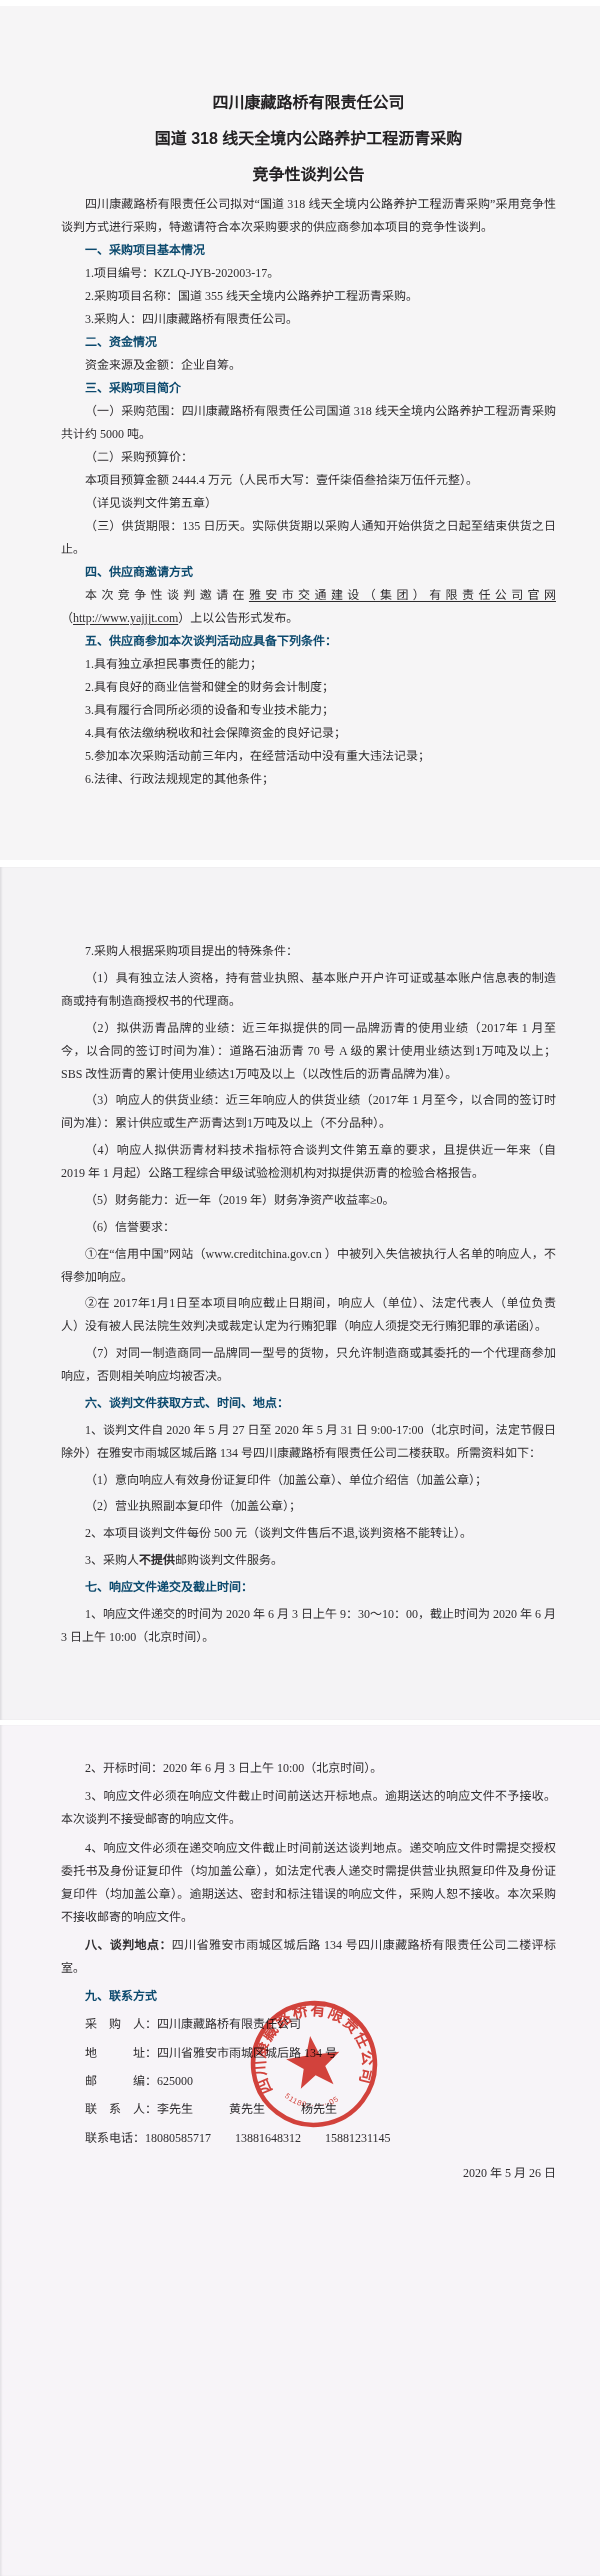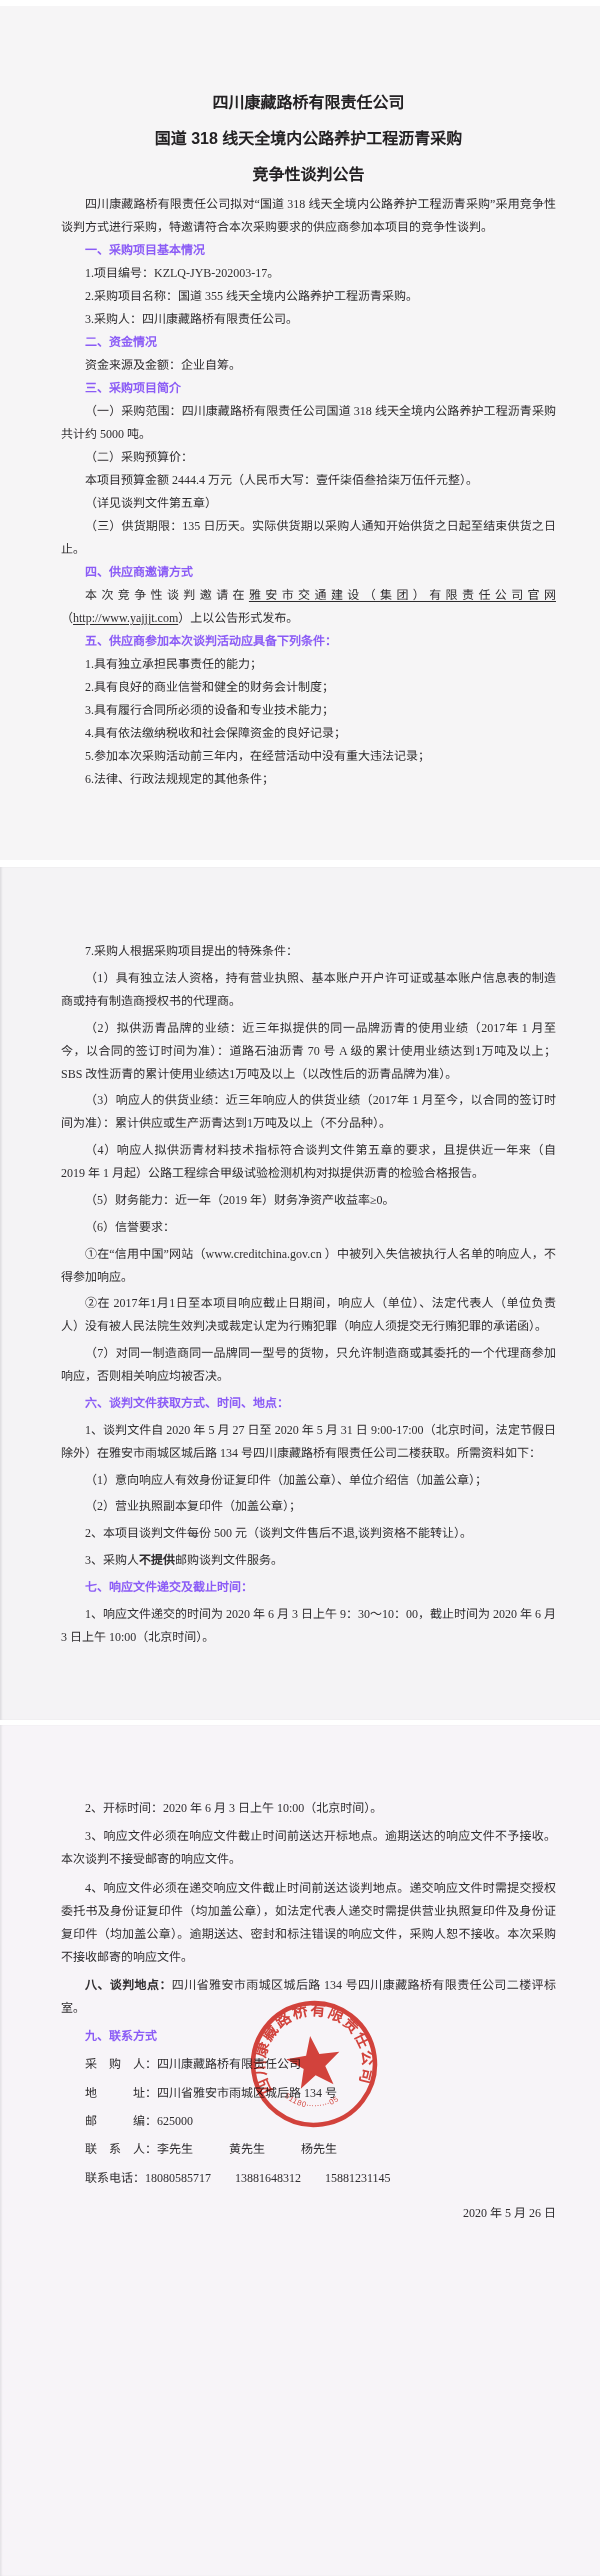--- a/index.html
+++ b/index.html
@@ -12,30 +12,30 @@
     color:#2f2d2f;
     overflow:hidden;
   }
   .page{position:absolute;left:0;width:600px;}
   #page-1{top:6px;height:854px;background:#f6f5f6;}
   #page-2{top:867px;height:853px;background:#f4f3f5;box-shadow:inset 1.5px 0 1.5px rgba(60,60,70,.12);}
   #page-3{top:1725px;height:851px;background:#f7f4f8;box-shadow:inset 1.5px 0 1.5px rgba(60,60,70,.10);}
   .content{padding:0 44px 0 61px;}
   #page-1 .content{padding-top:79px;}
   #page-2 .content{padding-top:73px;}
-  #page-3 .content{padding-top:72px;}
+  #page-3 .content{padding-top:32px;}
   p{margin:0;font-size:12px;line-height:23px;text-align:justify;}
   #page-2 .content p{margin-bottom:3.8px;}
   #page-3 .content p{margin-bottom:5.3px;}
   .title{
     text-align:center;font-weight:bold;font-size:16px;line-height:36px;text-indent:0;
     font-family:"Liberation Sans","DejaVu Sans",sans-serif;color:#232123;
   }
   .heading{
-    font-weight:bold;text-indent:2em;color:#8b5cf6;
+    font-weight:bold;text-indent:2em;color:#0c4a6e;
     font-family:Liberation Serif, serif;
   }
   .body{text-indent:2em;}
   .contact{text-indent:2em;white-space:pre-wrap;text-align:left;}
   .date{text-align:right;text-indent:0;margin-top:12px;}
   .underline{text-decoration:underline;text-underline-offset:2.3px;}
   .bold{font-weight:bold;font-family:"Liberation Sans","DejaVu Sans",sans-serif;}
   .stamp{
     position:absolute;left:247px;top:272px;width:134px;height:134px;
     mix-blend-mode:multiply;opacity:.92;pointer-events:none;

